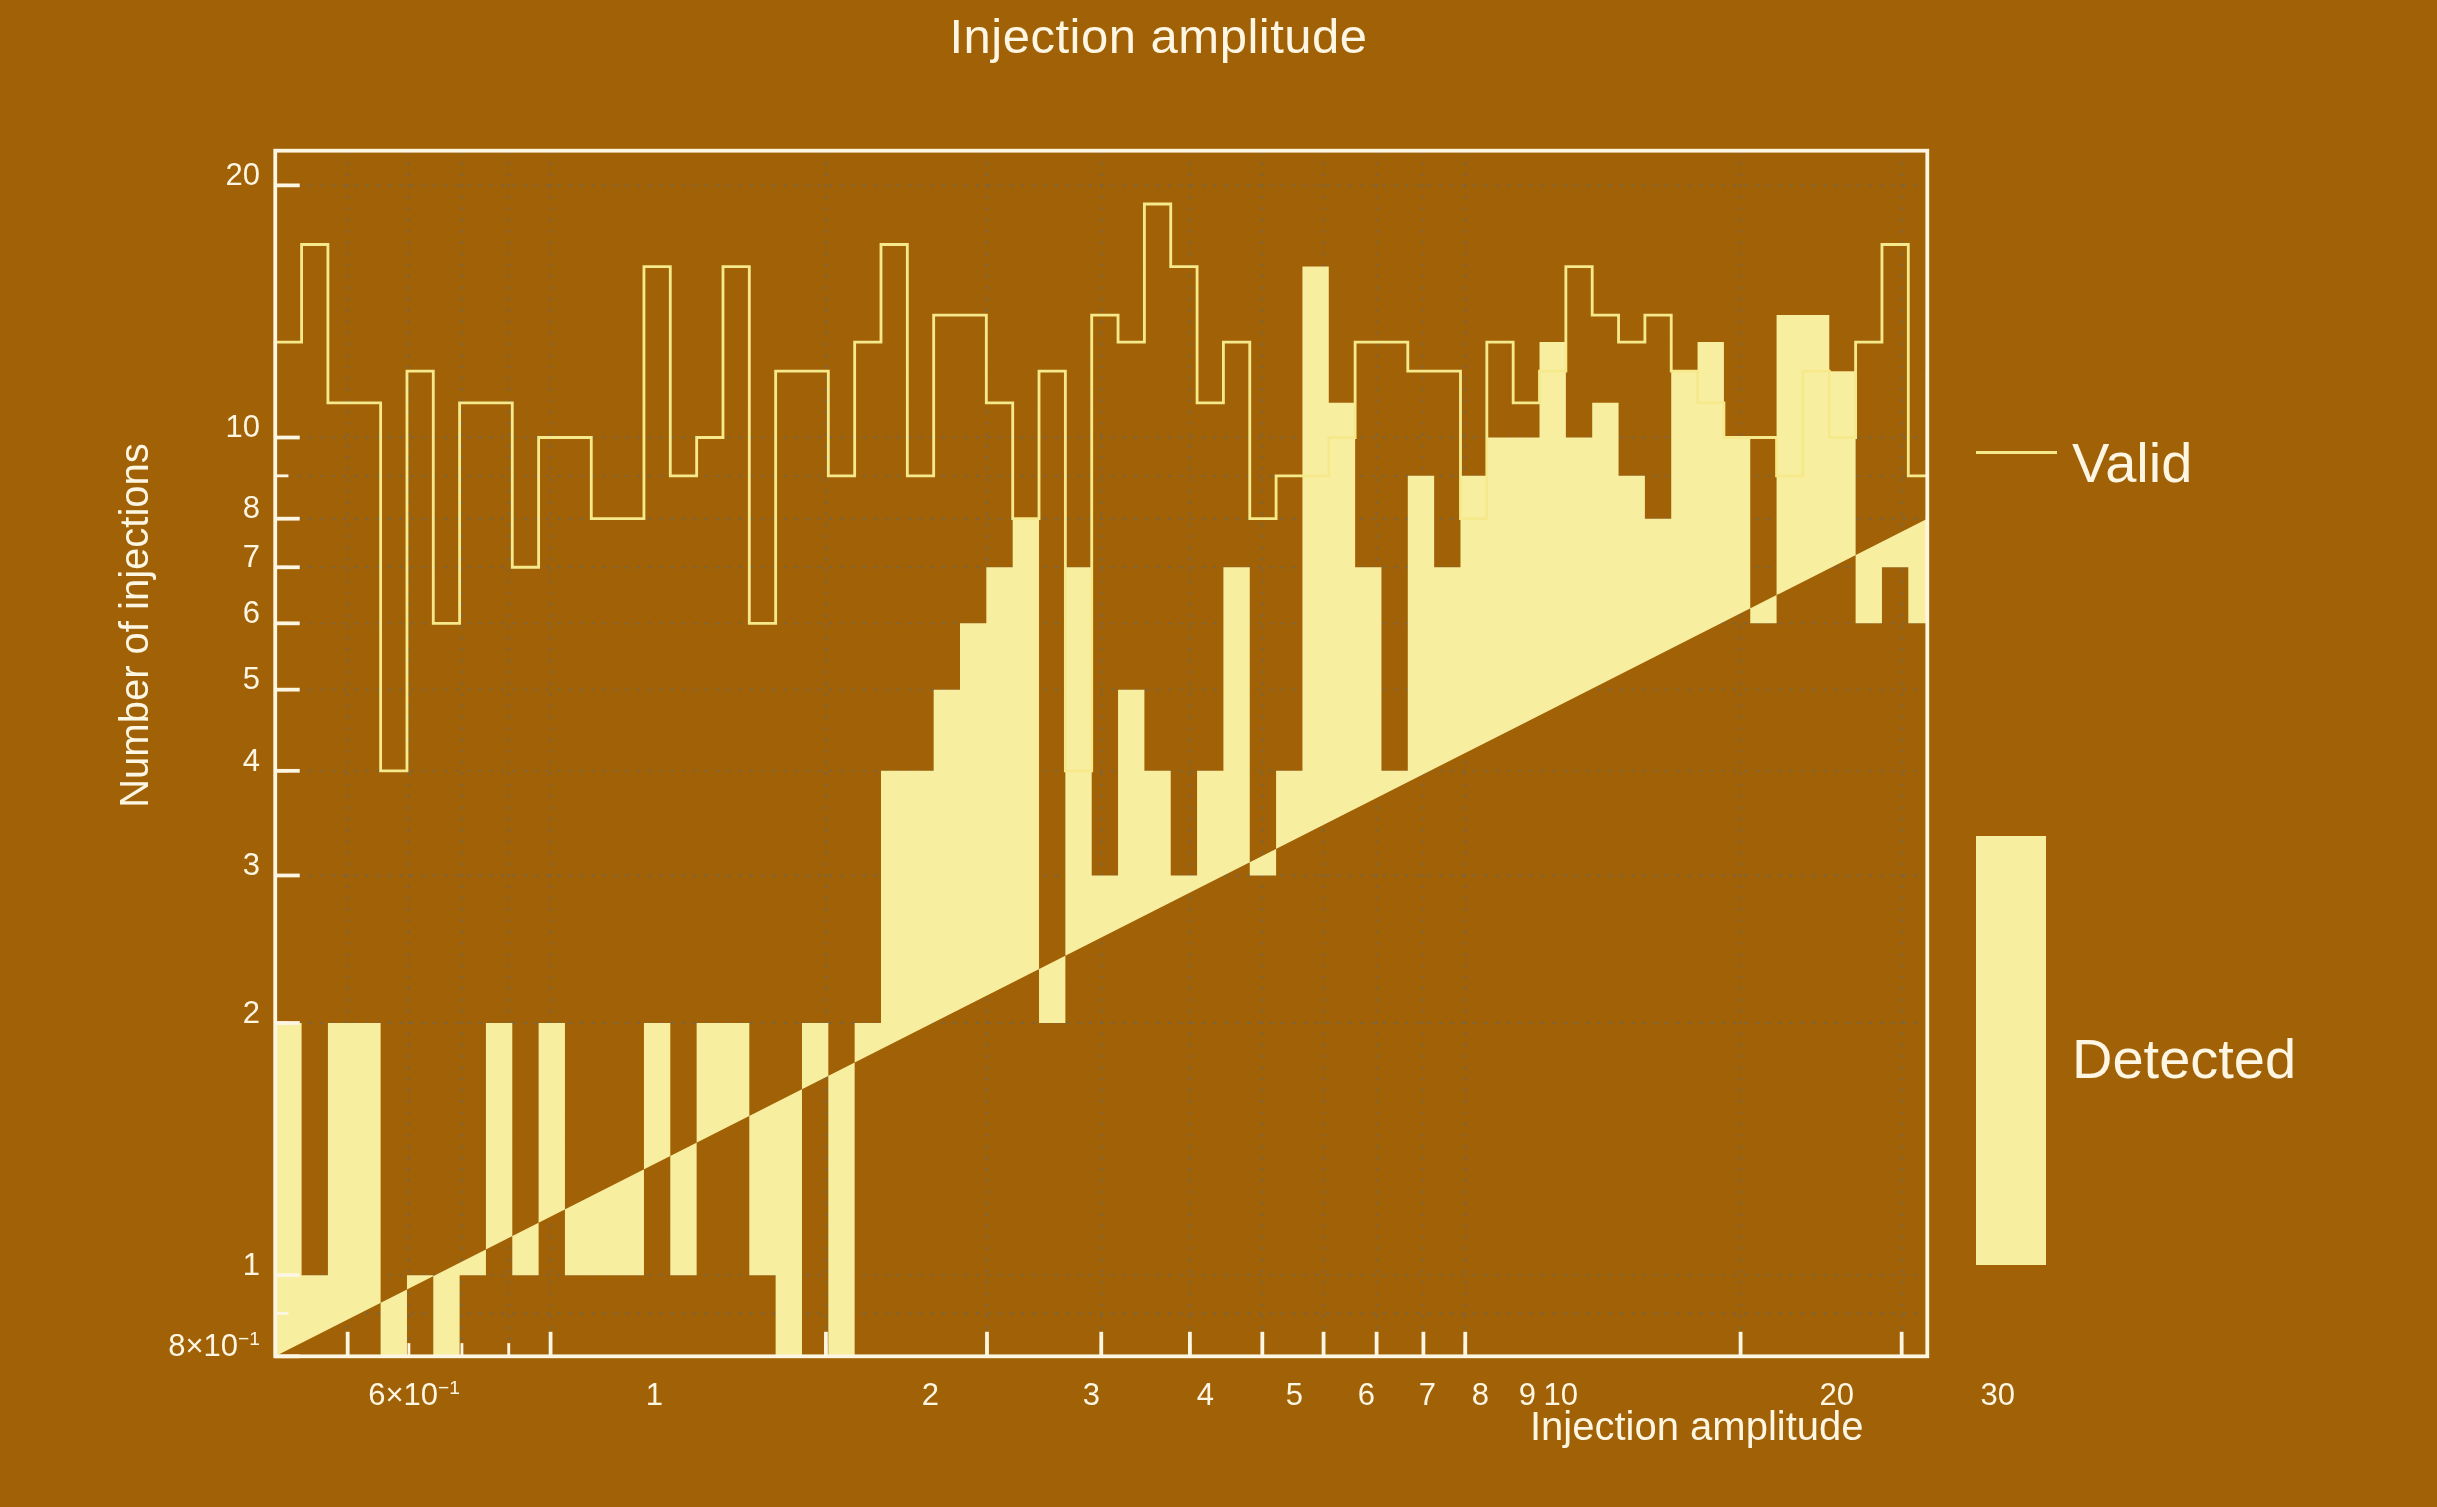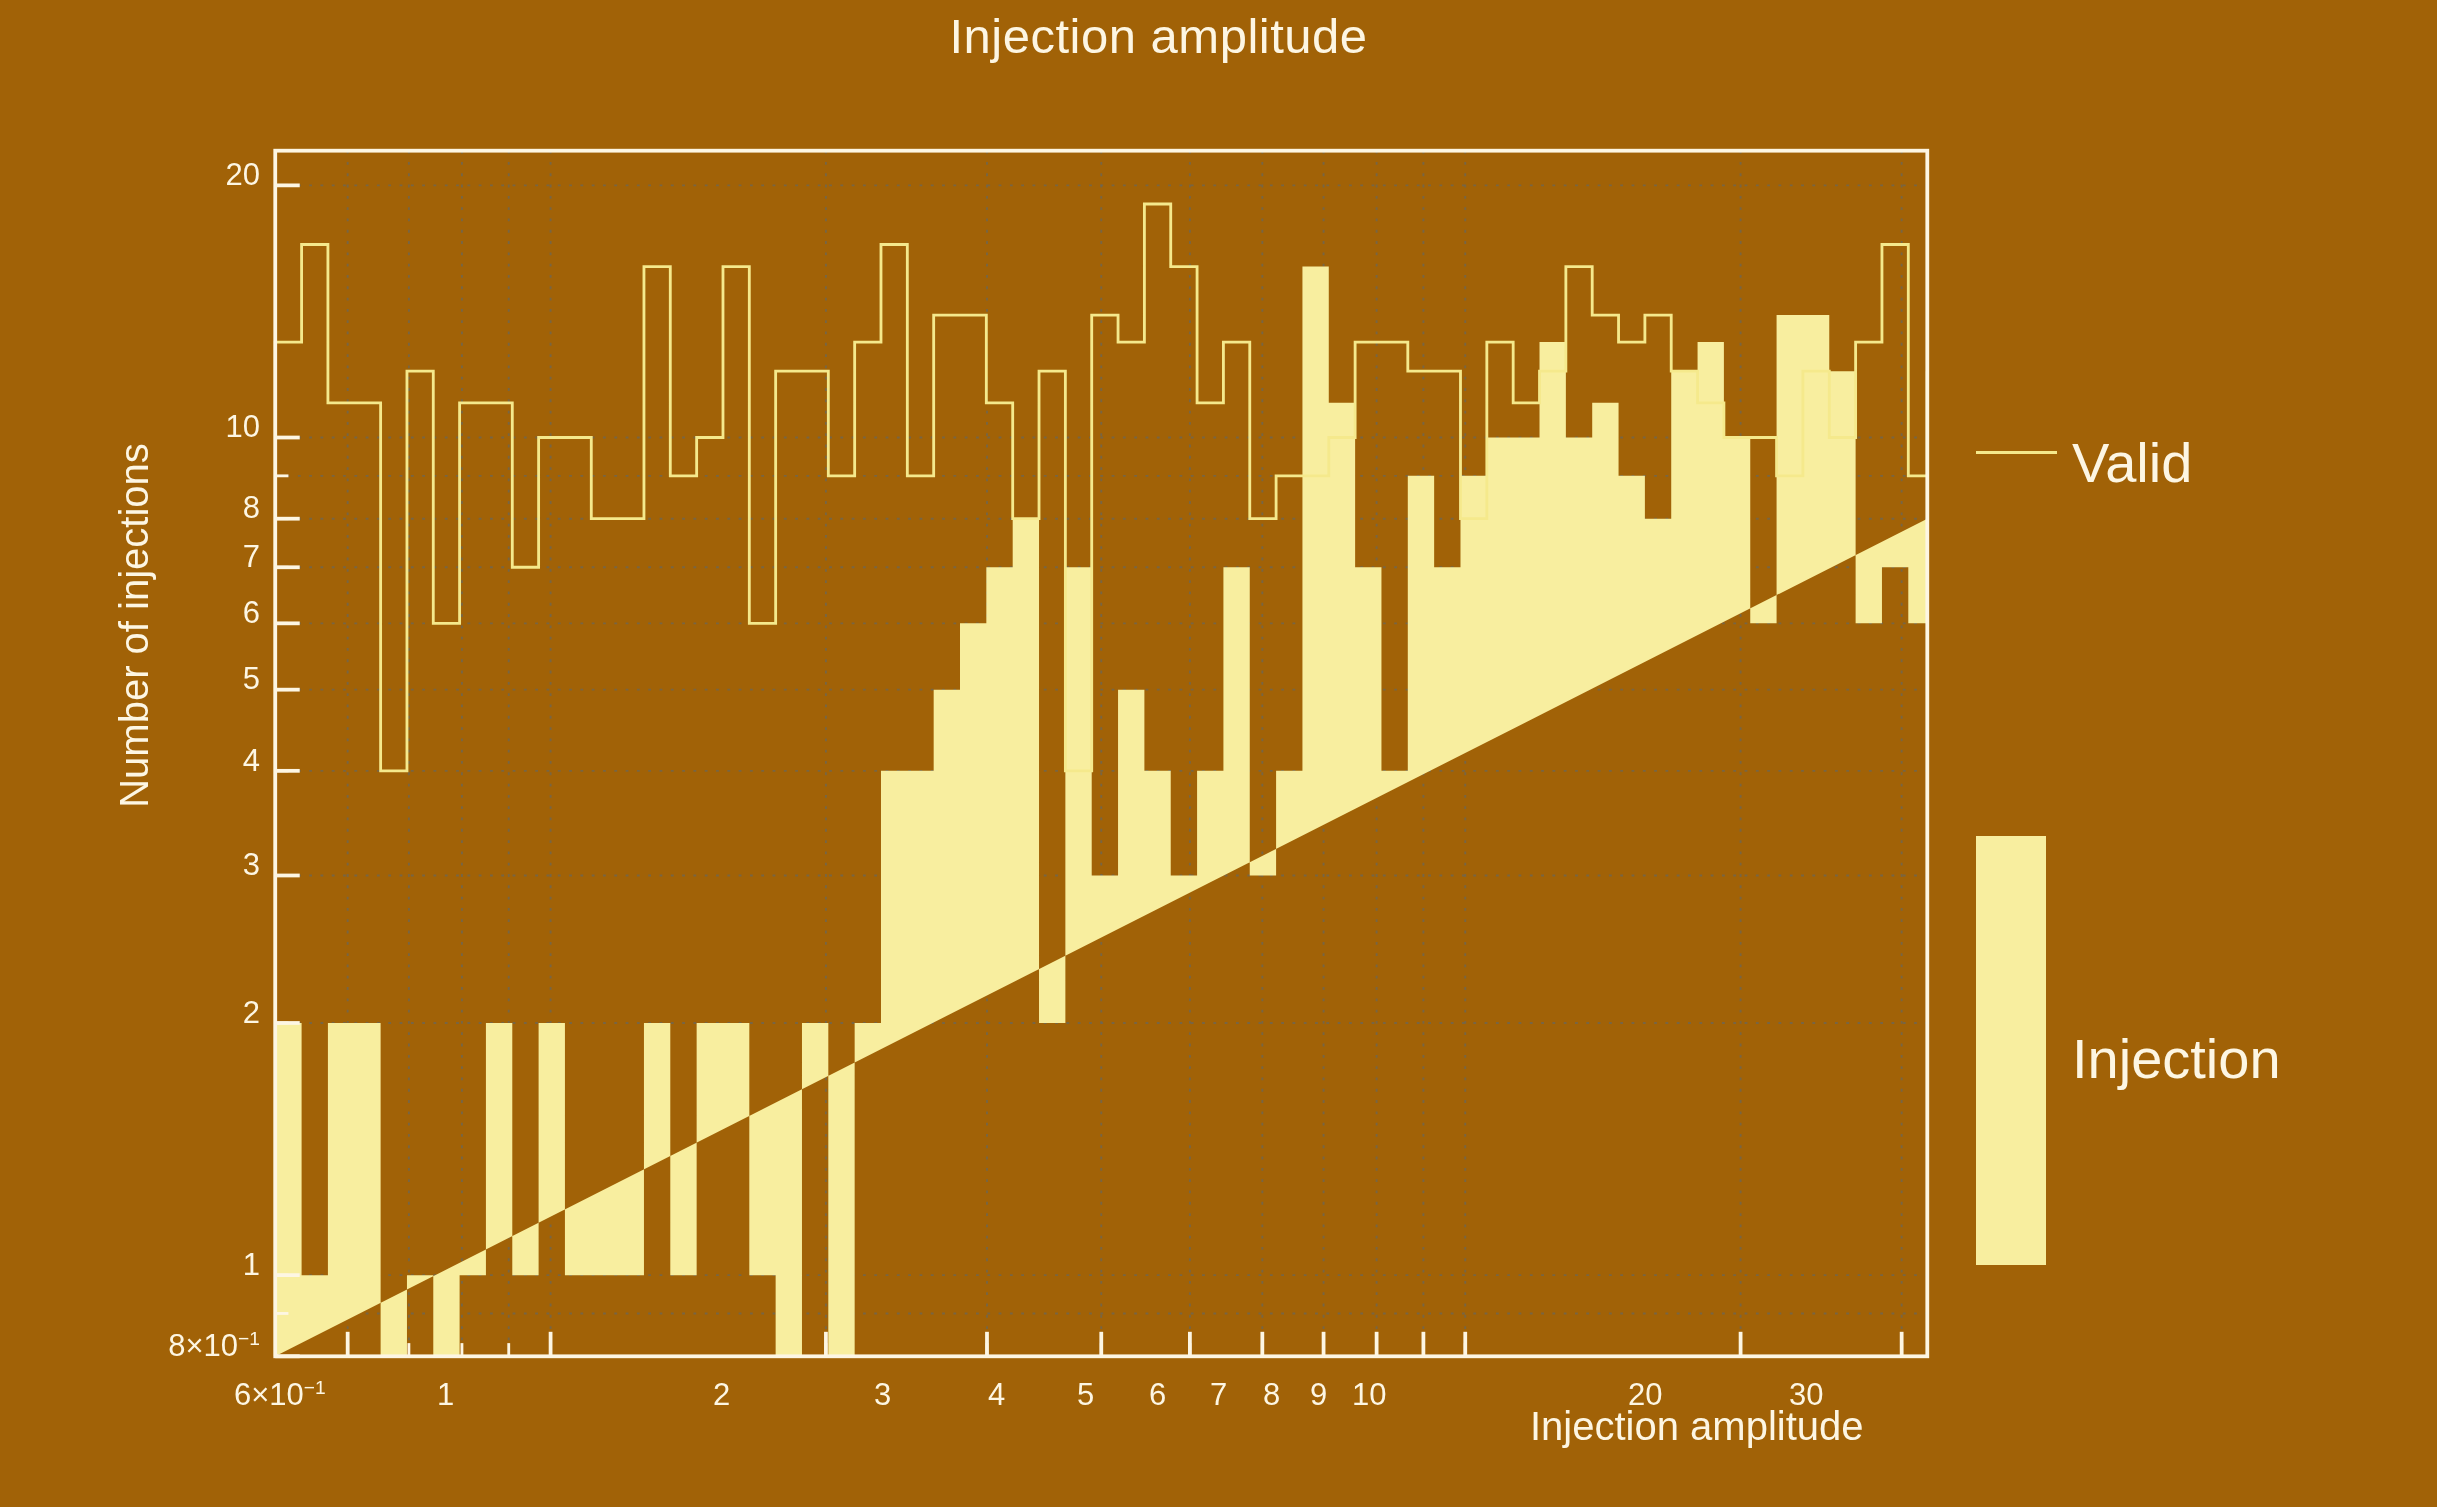--- a/index.html
+++ b/index.html
@@ -66,21 +66,21 @@
     height: 429px;
     background: #f8ee9f;
   }
   .axis-tick-text {
     position: absolute;
     color: #fdf6e3;
     font-size: 31px;
     white-space: nowrap;
   }
   .ytick { text-align: right; }
-  .xtick { text-align: left; }
+  .xtick { text-align: right; }
   #xlabel {
     position: absolute;
     color: #fdf6e3;
     font-size: 40px;
     white-space: nowrap;
     left: 1530px;
     top: 1404px;
   }
   sup { font-size: 0.62em; vertical-align: super; }
 </style>
@@ -181,21 +181,21 @@
       </g>
     </svg>
 
   <div class="ylabel-rot">Number of injections</div>
   <div id="xlabel">Injection amplitude</div>
 
   <div id="legend-valid-swatch"></div>
   <div class="legend-text" id="legend-valid-label">Valid</div>
 
   <div id="legend-detected-swatch"></div>
-  <div class="legend-text" id="legend-detected-label">Injection</div>
+  <div class="legend-text" id="legend-detected-label">Detected</div>
 
   <div id="tick-layer">
       <div class="axis-tick-text ytick" style="right: 2178px; top: 1328px; position: absolute;">8×10<sup>−1</sup></div>
       <div class="axis-tick-text ytick" style="right: 2178px; top: 1247px; position: absolute;">1</div>
       <div class="axis-tick-text ytick" style="right: 2178px; top: 995px; position: absolute;">2</div>
       <div class="axis-tick-text ytick" style="right: 2178px; top: 847px; position: absolute;">3</div>
       <div class="axis-tick-text ytick" style="right: 2178px; top: 743px; position: absolute;">4</div>
       <div class="axis-tick-text ytick" style="right: 2178px; top: 661px; position: absolute;">5</div>
       <div class="axis-tick-text ytick" style="right: 2178px; top: 595px; position: absolute;">6</div>
       <div class="axis-tick-text ytick" style="right: 2178px; top: 539px; position: absolute;">7</div>

